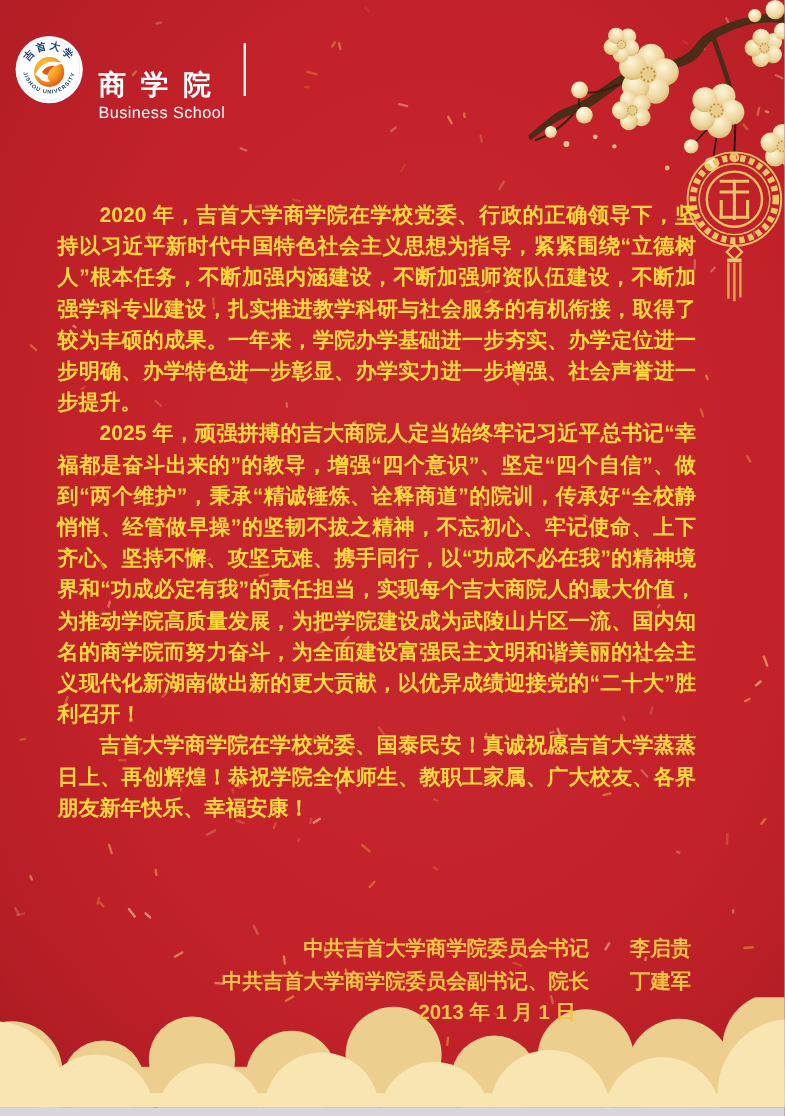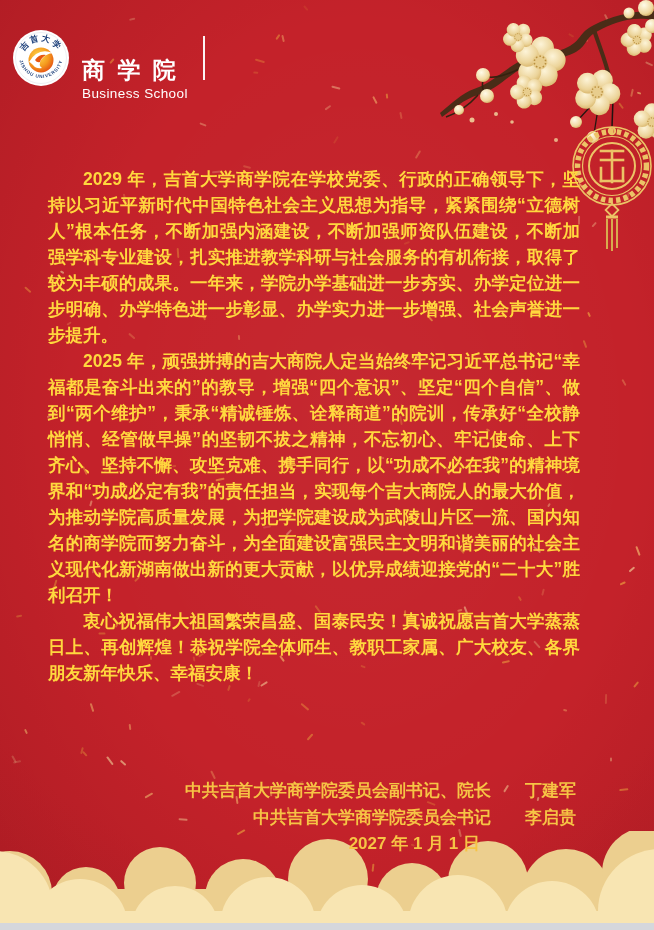--- a/index.html
+++ b/index.html
@@ -246,29 +246,29 @@
       <div class="school-cn">商 学 院</div>
       <div class="school-en">Business School</div>
     </div>
 
     <div class="hdr-divider"></div>
 
   </div>
 
 
   <div class="greeting-body">
-    <p>2029 年，吉首大学商学院在学校党委、行政的正确领导下，坚持以习近平新时代中国特色社会主义思想为指导，紧紧围绕“立德树人”根本任务，不断加强内涵建设，不断加强师资队伍建设，不断加强学科专业建设，扎实推进教学科研与社会服务的有机衔接，取得了较为丰硕的成果。一年来，学院办学基础进一步夯实、办学定位进一步明确、办学特色进一步彰显、办学实力进一步增强、社会声誉进一步提升。</p>
+    <p>2020 年，吉首大学商学院在学校党委、行政的正确领导下，坚持以习近平新时代中国特色社会主义思想为指导，紧紧围绕“立德树人”根本任务，不断加强内涵建设，不断加强师资队伍建设，不断加强学科专业建设，扎实推进教学科研与社会服务的有机衔接，取得了较为丰硕的成果。一年来，学院办学基础进一步夯实、办学定位进一步明确、办学特色进一步彰显、办学实力进一步增强、社会声誉进一步提升。</p>
     <p>2025 年，顽强拼搏的吉大商院人定当始终牢记习近平总书记“幸福都是奋斗出来的”的教导，增强“四个意识”、坚定“四个自信”、做到“两个维护”，秉承“精诚锤炼、诠释商道”的院训，传承好“全校静悄悄、经管做早操”的坚韧不拔之精神，不忘初心、牢记使命、上下齐心、坚持不懈、攻坚克难、携手同行，以“功成不必在我”的精神境界和“功成必定有我”的责任担当，实现每个吉大商院人的最大价值，为推动学院高质量发展，为把学院建设成为武陵山片区一流、国内知名的商学院而努力奋斗，为全面建设富强民主文明和谐美丽的社会主义现代化新湖南做出新的更大贡献，以优异成绩迎接党的“二十大”胜利召开！</p>
-    <p>衷心祝福伟大祖国繁荣昌盛、国泰民安！真诚祝愿吉首大学蒸蒸日上、再创辉煌！恭祝学院全体师生、教职工家属、广大校友、各界朋友新年快乐、幸福安康！</p>
+    <p>吉首大学商学院在学校党委、国泰民安！真诚祝愿吉首大学蒸蒸日上、再创辉煌！恭祝学院全体师生、教职工家属、广大校友、各界朋友新年快乐、幸福安康！</p>
   </div>
 
   <div class="signature">
+    <div>中共吉首大学商学院委员会书记　　李启贵</div>
     <div>中共吉首大学商学院委员会副书记、院长　　丁建军</div>
-    <div>中共吉首大学商学院委员会书记　　李启贵</div>
-    <div class="sig-date">2027 年 1 月 1 日</div>
+    <div class="sig-date">2013 年 1 月 1 日</div>
   </div>
 
   <svg class="branch-wrap" viewBox="0 0 230 260">
     <defs>
       <radialGradient id="petalG" cx="40%" cy="35%" r="80%">
         <stop offset="0%" stop-color="#fdf4d8"></stop>
         <stop offset="60%" stop-color="#ecd49a"></stop>
         <stop offset="100%" stop-color="#cfa755"></stop>
       </radialGradient>
       <radialGradient id="budG" cx="38%" cy="32%" r="80%">

